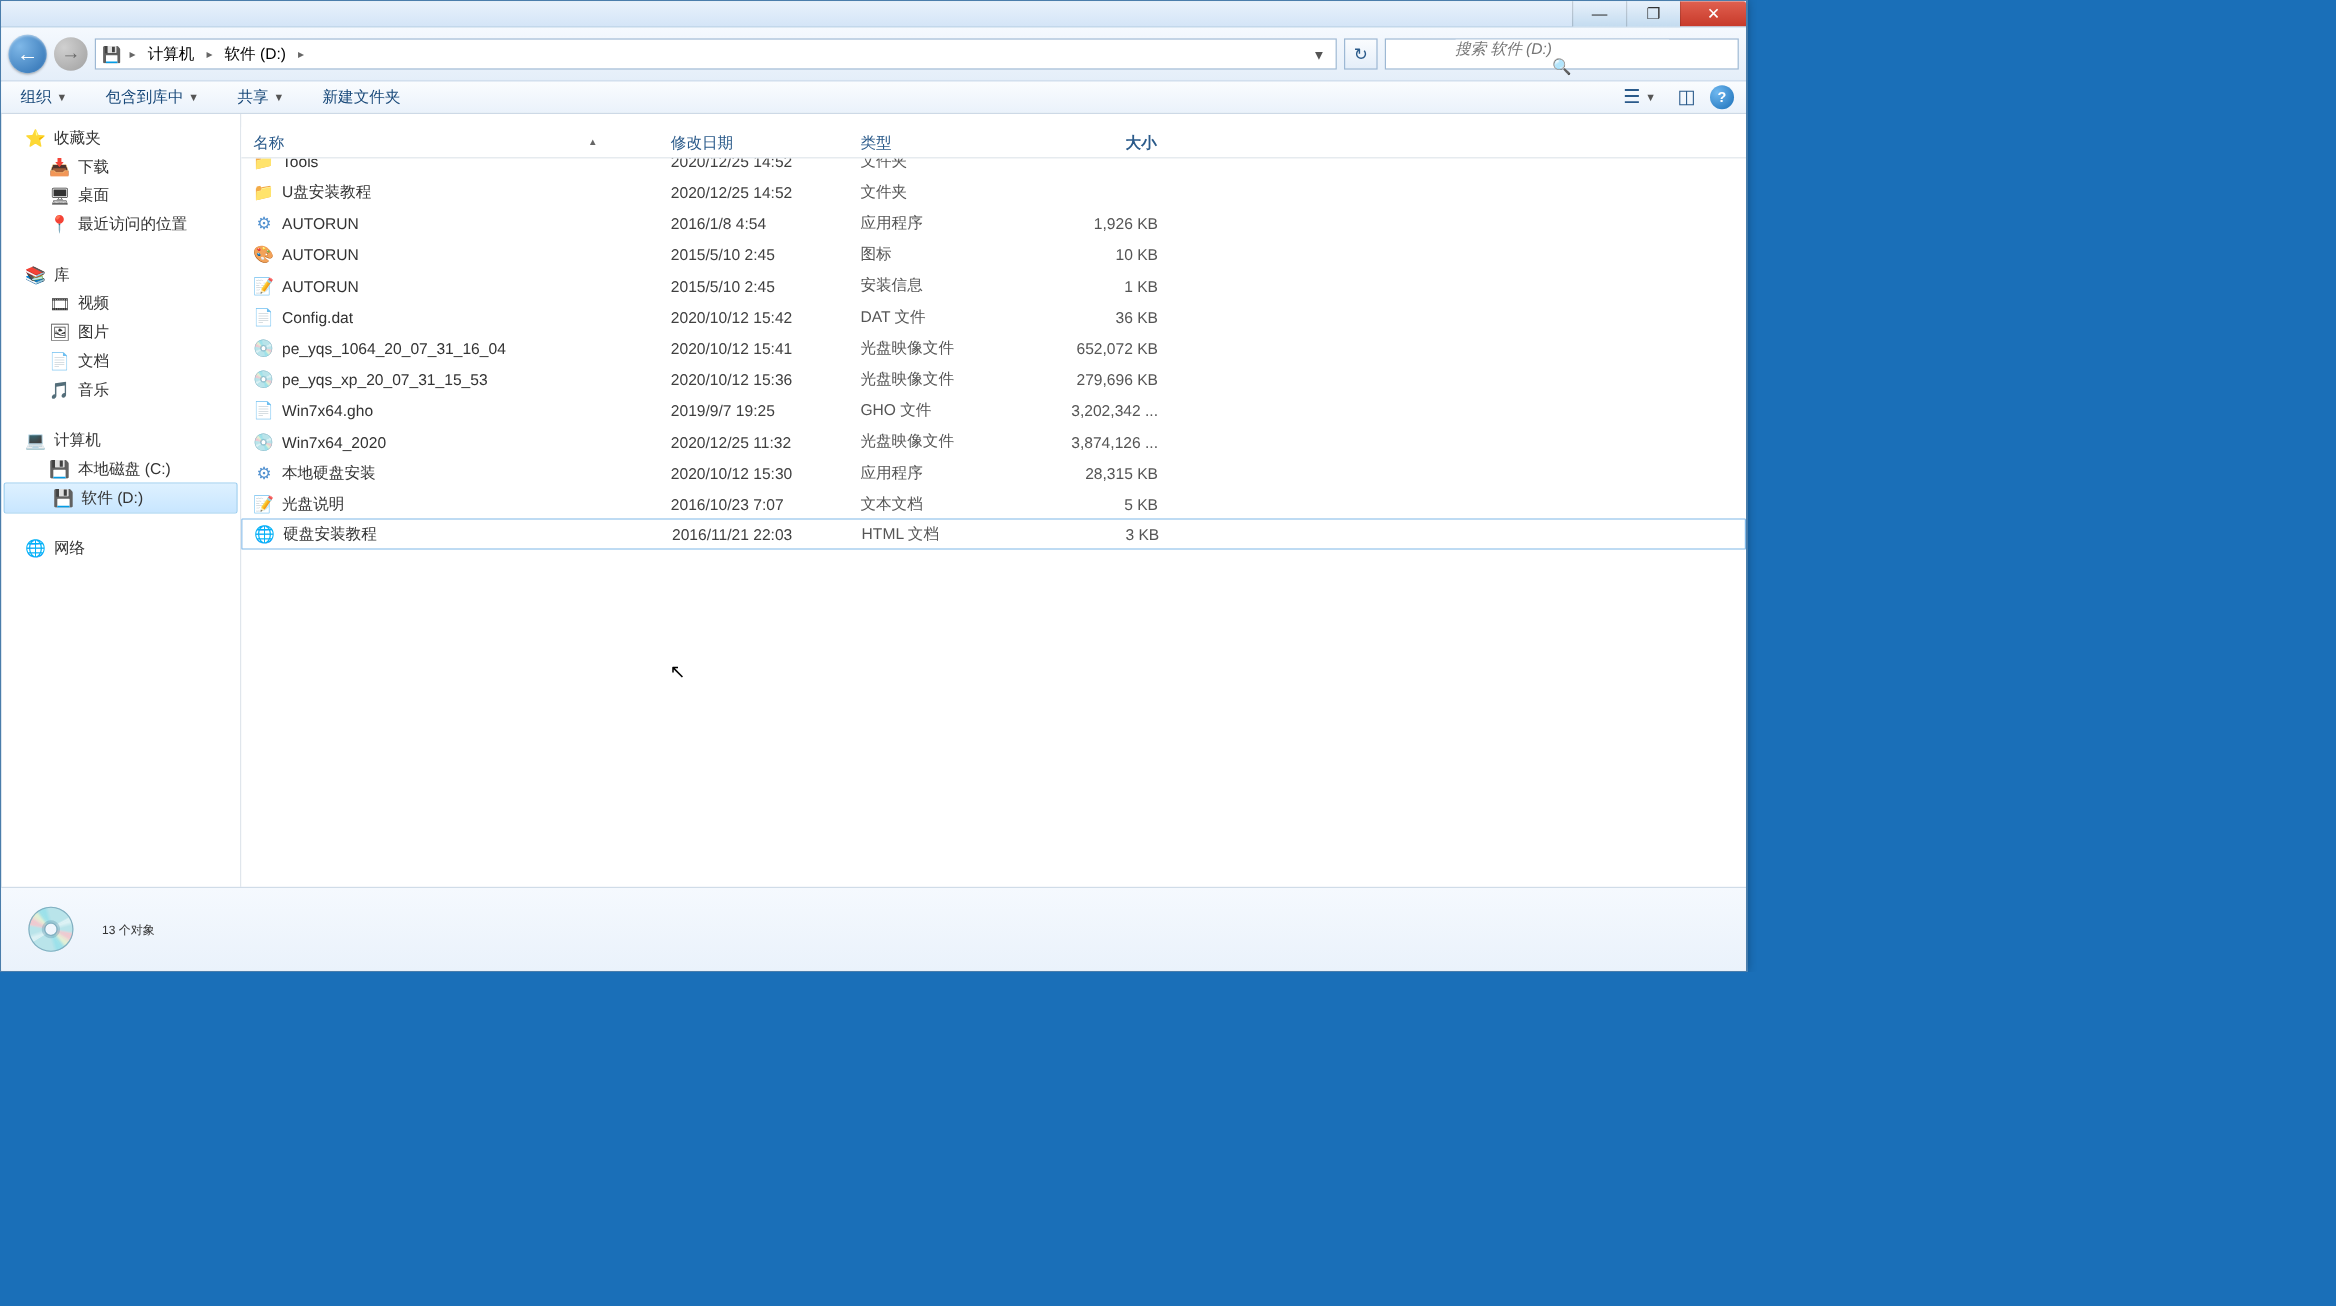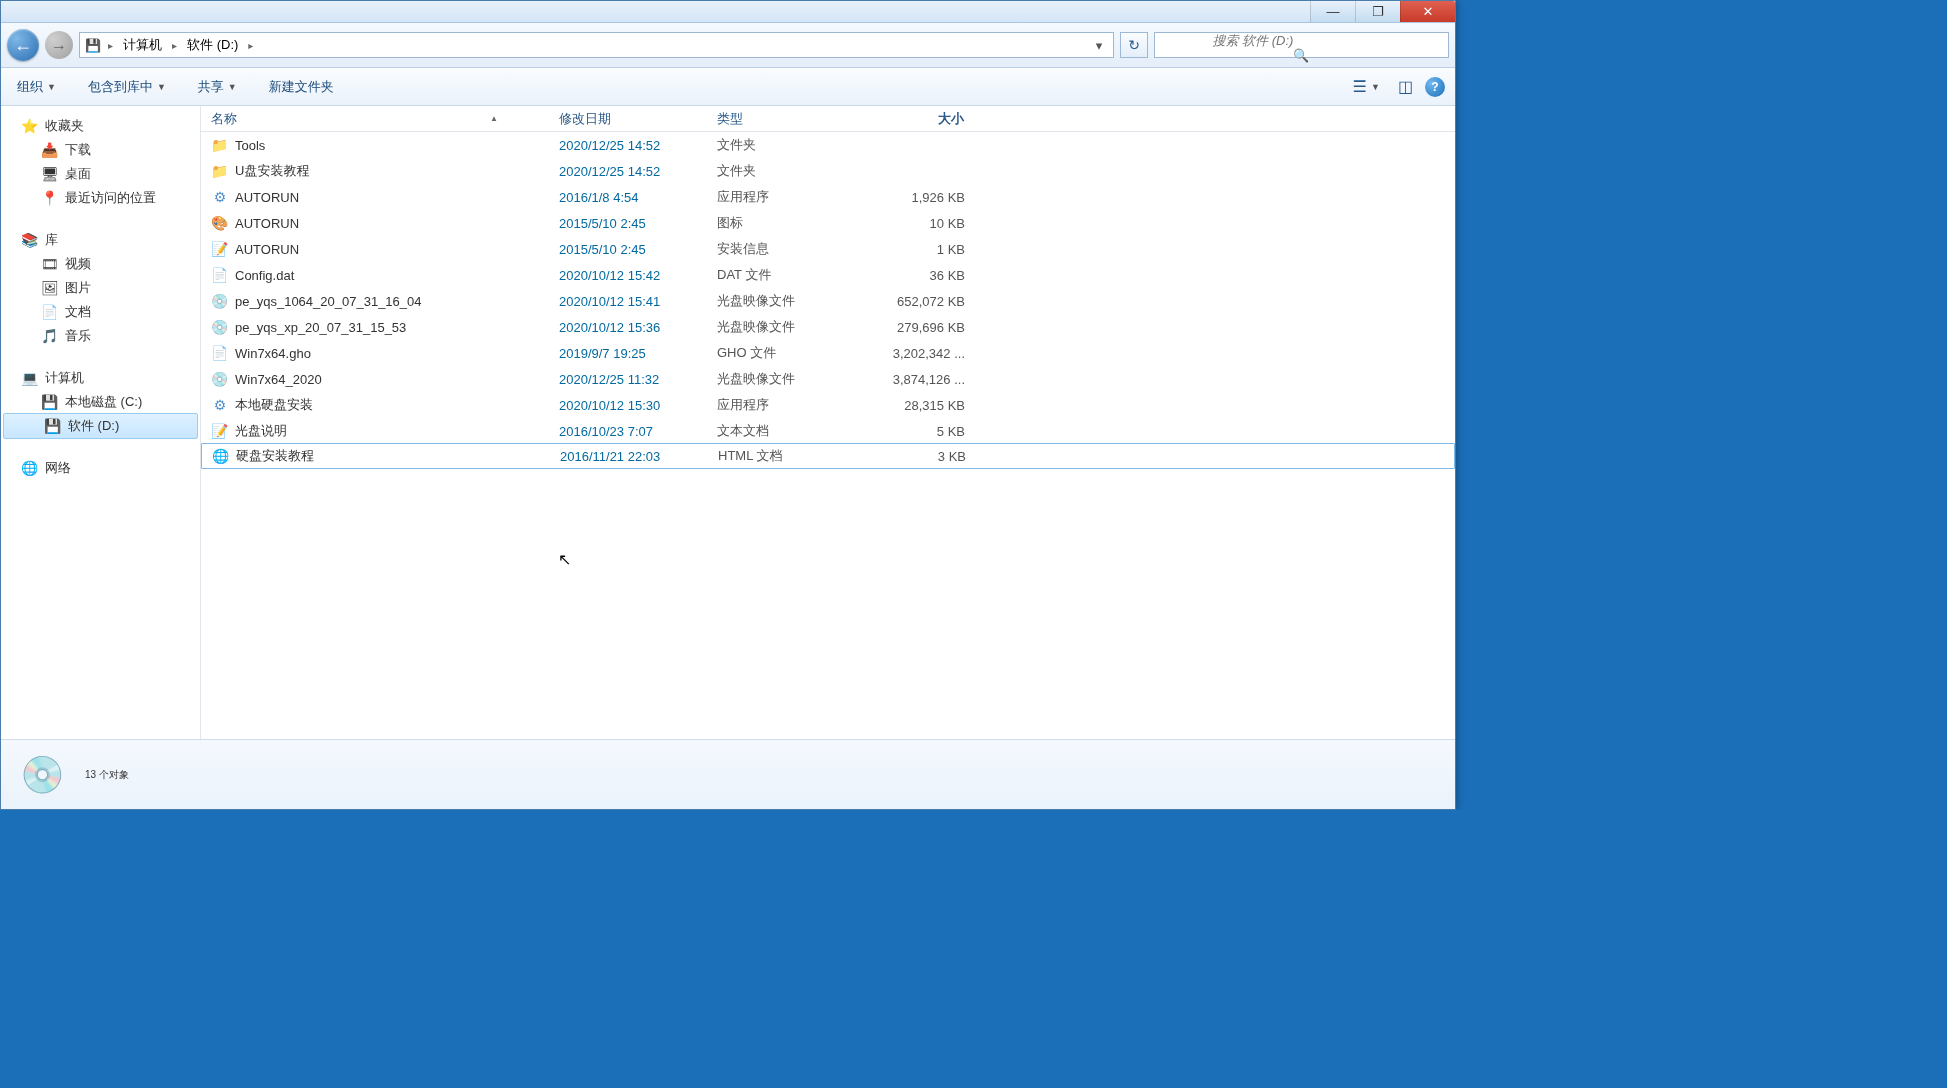--- a/index.html
+++ b/index.html
@@ -20,52 +20,52 @@
     .address-bar { flex: 1; height: 26px; border: 1px solid #9db8d4; background: #fff; display: flex; align-items: center; padding: 0 4px; font-size: 13px; gap: 4px; }
     .addr-icon { width: 18px; height: 18px; display: flex; align-items: center; justify-content: center; }
     .addr-sep { color: #666; font-size: 10px; padding: 0 2px; }
     .addr-seg { padding: 2px 4px; cursor: pointer; }
     .addr-dd { width: 20px; color: #555; cursor: pointer; text-align: center; }
     .refresh-btn { width: 28px; height: 26px; border: 1px solid #9db8d4; background: linear-gradient(to bottom, #fafcfe, #e4eef9); display: flex; align-items: center; justify-content: center; color: #2a5a8a; cursor: pointer; font-size: 14px; }
     .search-box { width: 295px; height: 26px; border: 1px solid #9db8d4; background: #fff; display: flex; align-items: center; padding: 0 6px; flex-direction: column; }
     .search-box input { flex: 1; border: none; outline: none; font-size: 13px; font-style: italic; color: #888; }
     .search-icon { color: #2a6db0; font-size: 13px; cursor: pointer; }
     
-    .toolbar { height: 38px; background: linear-gradient(to bottom, #fafcfe, #eaf2fb); display: flex; align-items: center; padding: 0 10px; border-bottom: 1px solid #cdd9e6; gap: 20px; text-align: right; }
+    .toolbar { height: 27px; background: linear-gradient(to bottom, #fafcfe, #eaf2fb); display: flex; align-items: center; padding: 0 10px; border-bottom: 1px solid #cdd9e6; gap: 20px; text-align: right; }
     .tb-btn { font-size: 13px; color: #1a4a7a; padding: 4px 6px; cursor: pointer; display: flex; align-items: center; gap: 4px; }
     .tb-arrow { font-size: 9px; color: #555; }
     .tb-right { margin-left: auto; display: flex; align-items: center; gap: 8px; }
     .view-btn { display: flex; align-items: center; gap: 4px; padding: 4px 6px; cursor: pointer; color: #2a5a8a; }
     .preview-btn { padding: 4px; cursor: pointer; color: #2a5a8a; }
     .help-btn { width: 20px; height: 20px; border-radius: 50%; background: radial-gradient(circle at 30% 30%, #6fb8f0, #1a6fb8); color: #fff; display: flex; align-items: center; justify-content: center; font-size: 12px; font-weight: bold; cursor: pointer; }
     
     .content { flex: 1; display: flex; min-height: 0; }
     
     .sidebar { width: 200px; border-right: 1px solid #e0e6ec; overflow-y: auto; padding: 8px 0; font-size: 13px; }
     .sb-group { margin-bottom: 18px; }
     .sb-item { display: flex; align-items: center; gap: 6px; padding: 3px 12px 3px 30px; cursor: pointer; color: #333; }
     .sb-item.selected { background: linear-gradient(to bottom, #def1ff, #c8e6ff); border: 1px solid #9acdf0; margin: -1px 2px; border-radius: 2px; }
     .sb-header { font-weight: normal; padding-left: 20px; }
     .sb-indent { padding-left: 40px; }
     .sb-icon { width: 18px; height: 16px; display: flex; align-items: center; justify-content: center; font-size: 14px; }
     
     .filelist { flex: 1; overflow: auto; font-size: 13px; }
-    .fl-header { display: flex; border-bottom: 1px solid #e0e6ec; height: 26px; align-items: center; color: #2a5a8a; background: #fff; position: sticky; top: 0; }
+    .fl-header { display: flex; border-bottom: 1px solid #e0e6ec; height: 26px; align-items: center; color: #2a5a8a; background: #fff; position: sticky; top: 11px; }
     .fl-col { padding: 4px 10px; cursor: pointer; border-right: 1px solid transparent; }
     .fl-col-name { width: 348px; display: flex; align-items: center; gap: 4px; }
     .sort-ind { font-size: 8px; color: #666; margin-left: auto; margin-right: 40px; }
     .fl-col-date { width: 158px; }
     .fl-col-type { width: 158px; }
     .fl-col-size { width: 110px; text-align: right; font-weight: bold; }
     
     .fl-row { display: flex; align-items: center; height: 26px; cursor: pointer; }
     .fl-row.selected { background: #fff; border: 1px solid #7fb8e8; margin: -1px 0; border-radius: 1px; }
     .fl-cell { padding: 2px 10px; white-space: nowrap; overflow: hidden; text-overflow: ellipsis; color: #333; }
     .fl-cell-name { width: 348px; display: flex; align-items: center; gap: 6px; }
-    .fl-cell-date { width: 158px; color: #0369a1; }
+    .fl-cell-date { width: 158px; color: #404040; }
     .fl-cell-type { width: 158px; color: #555; }
     .fl-cell-size { width: 110px; text-align: right; color: #555; }
     .file-icon { width: 18px; height: 18px; display: flex; align-items: center; justify-content: center; font-size: 14px; flex-shrink: 0; }
     
     .statusbar { height: 70px; border-top: 1px solid #d0dce8; background: linear-gradient(to bottom, #f5f9fe, #eaf2fb); display: flex; align-items: center; padding: 0 18px; gap: 18px; }
     .status-icon { width: 48px; height: 48px; display: flex; align-items: center; justify-content: center; font-size: 36px; }
     .status-text { font-size: 10px; color: #333; }
     
     
     .ico-folder { color: #f0c060; }

